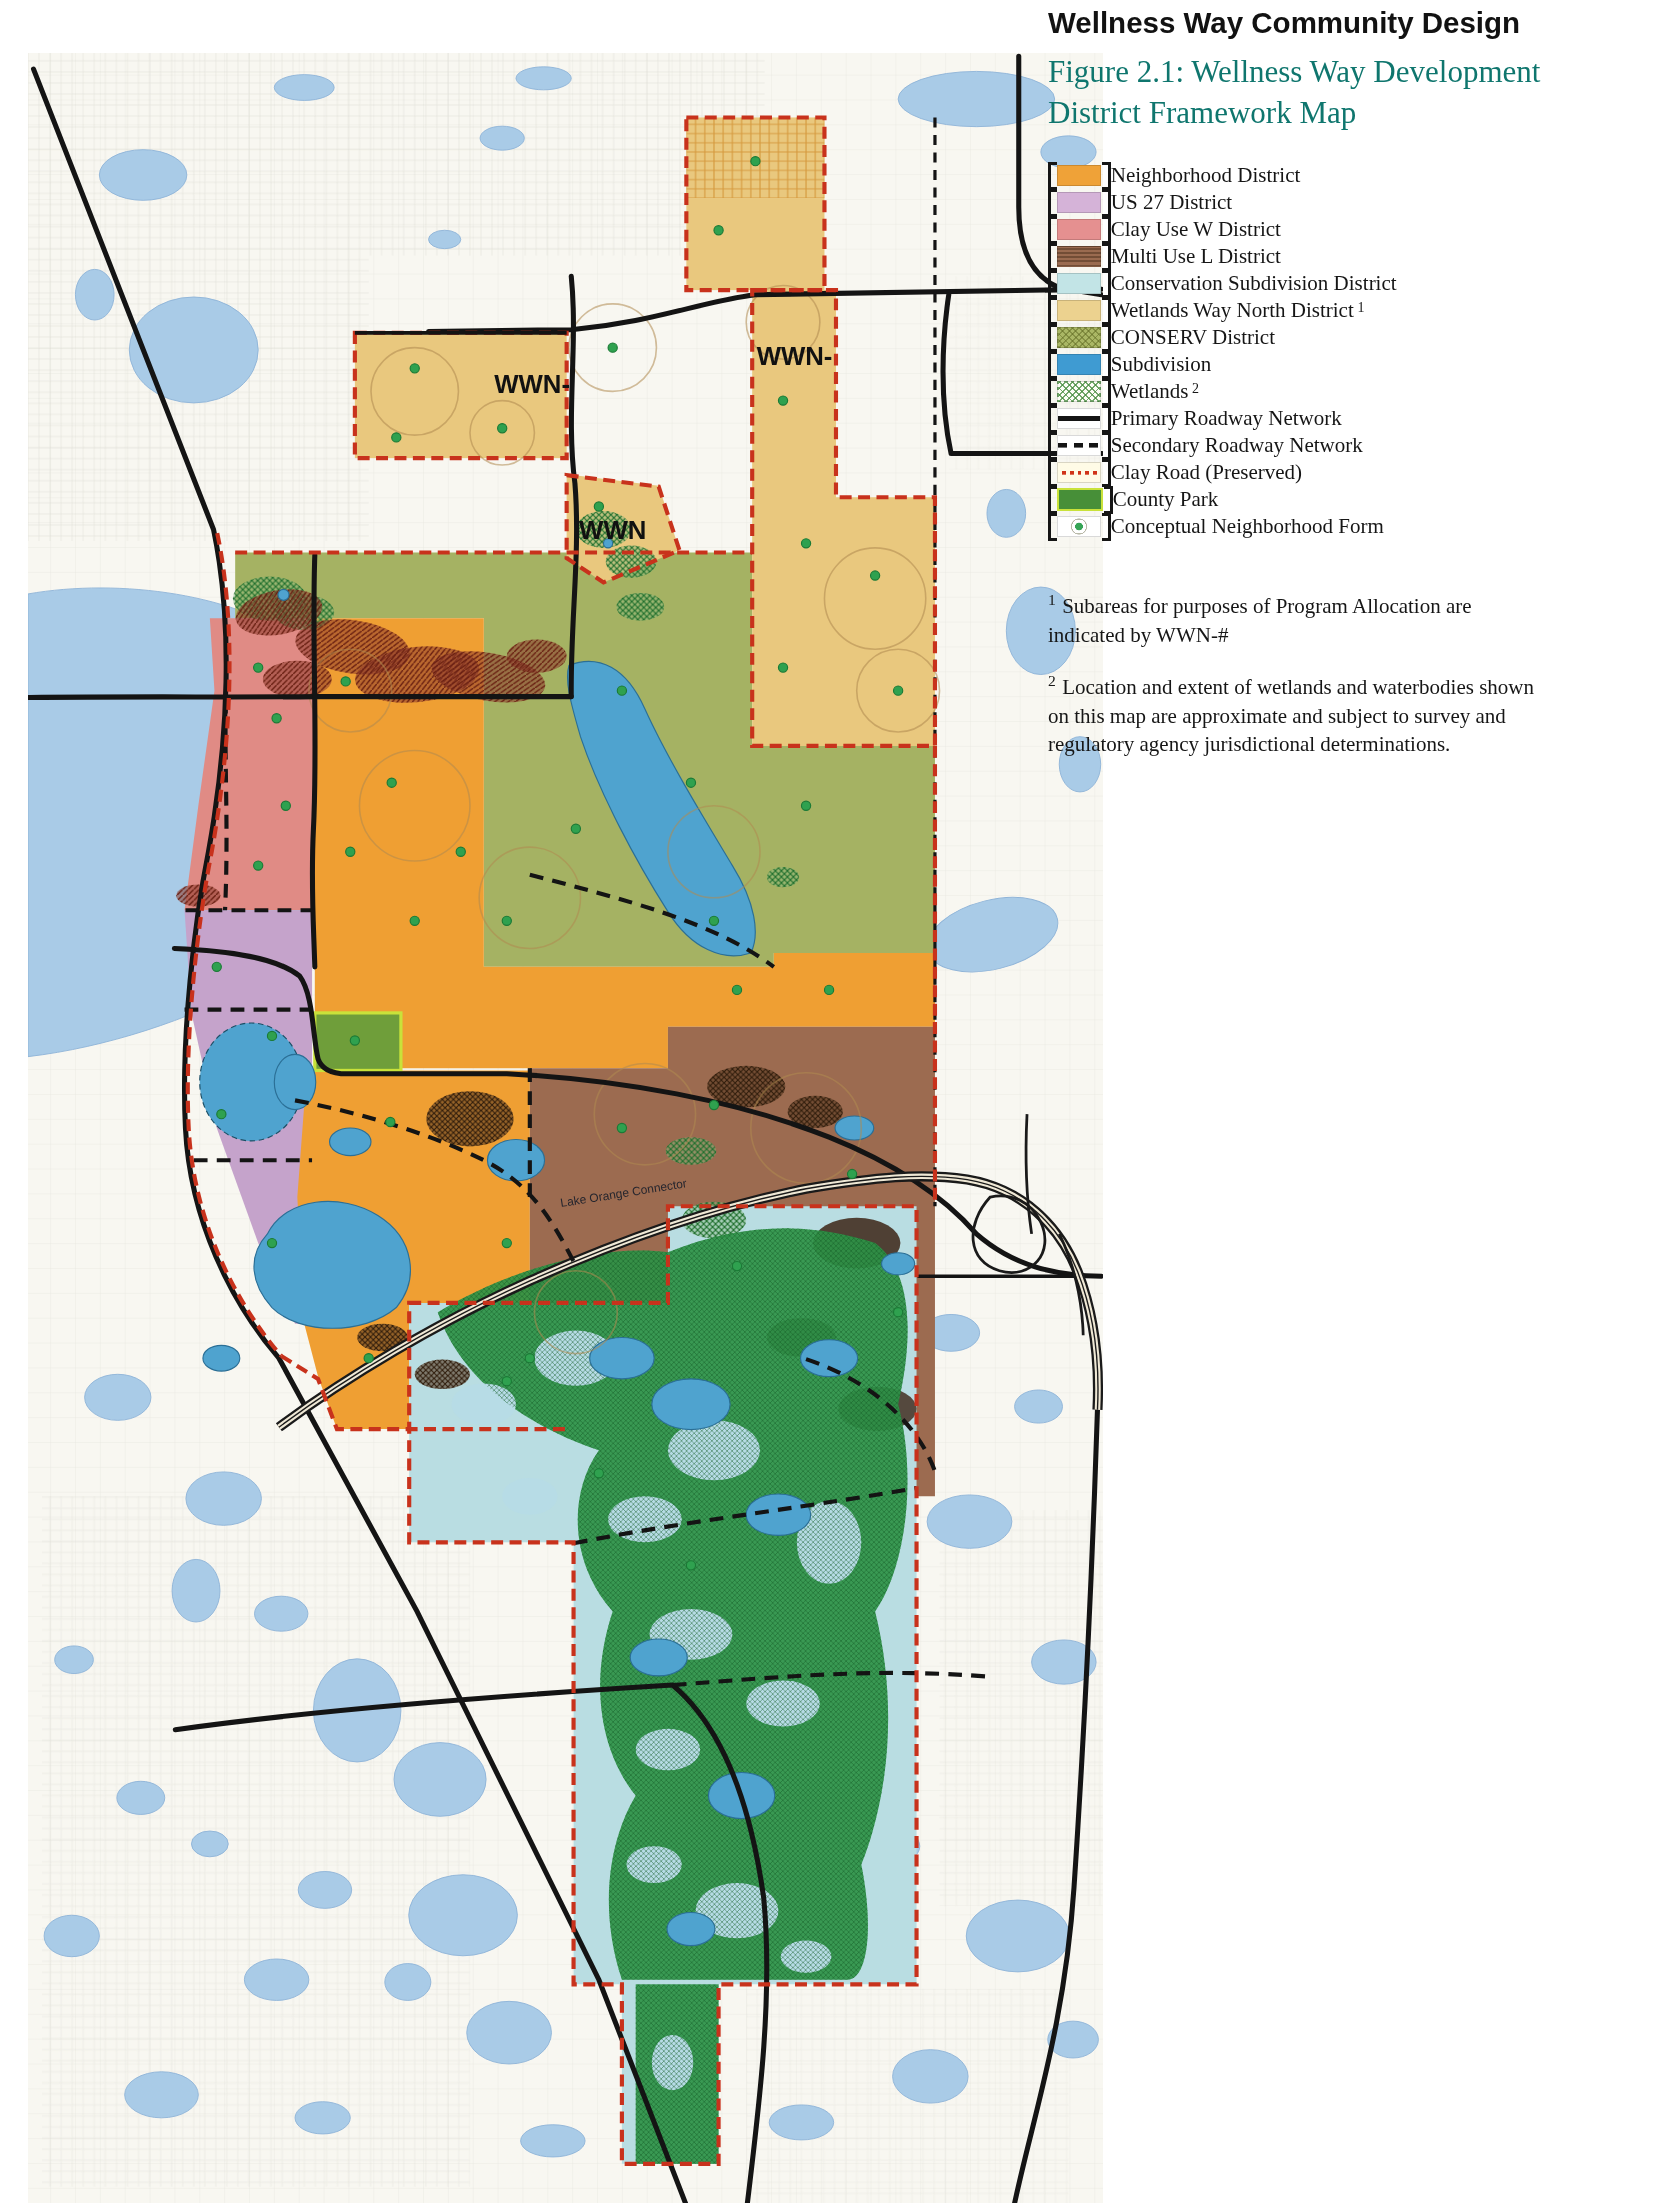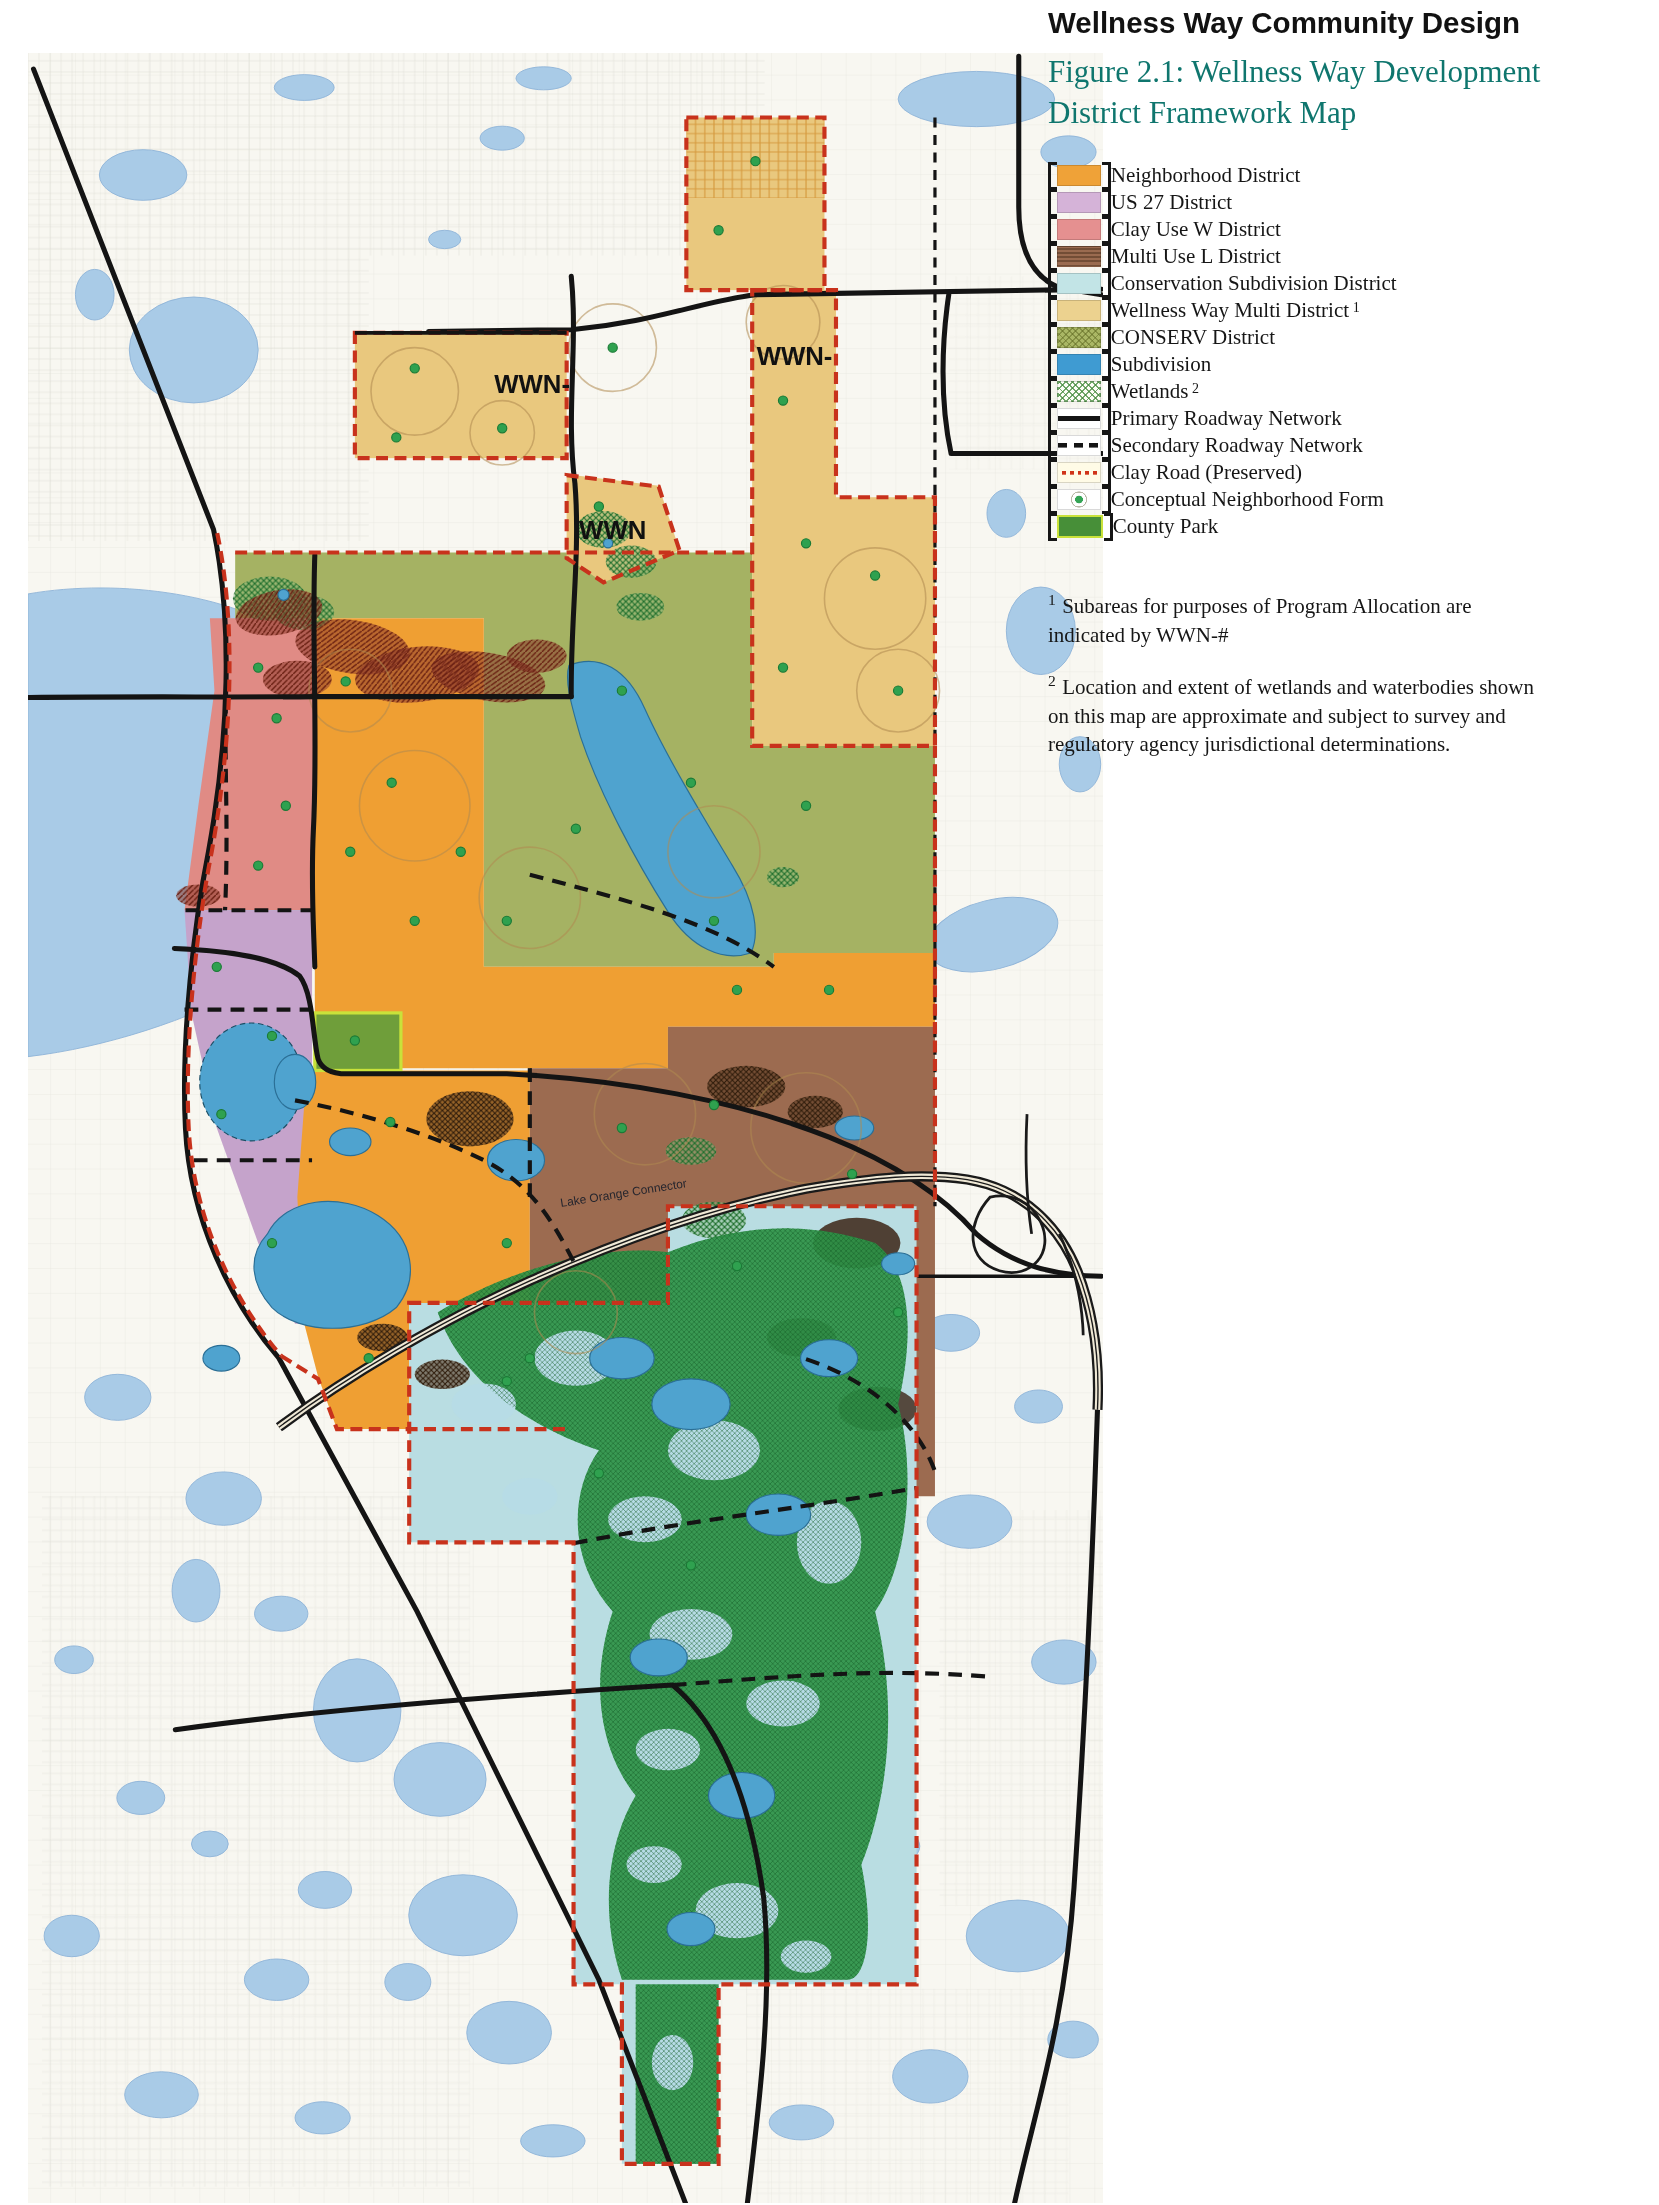--- a/index.html
+++ b/index.html
@@ -375,21 +375,21 @@
     <div class="lg-row">
         <span class="brk brk-l"></span>
         <span class="sw sw-fill" style="background-color: rgb(194, 228, 230);"></span>
         <span class="brk brk-r"></span>
         <span class="lg-label"><span>Conservation Subdivision District</span><sup></sup></span>
       </div>
     <div class="lg-row">
         <span class="brk brk-l"></span>
         <span class="sw sw-fill" style="background-color: rgb(236, 210, 143);"></span>
         <span class="brk brk-r"></span>
-        <span class="lg-label"><span>Wellness Way Multi District</span><sup>1</sup></span>
+        <span class="lg-label"><span>Wetlands Way North District</span><sup>1</sup></span>
       </div>
     <div class="lg-row">
         <span class="brk brk-l"></span>
         <span class="sw sw-crosshatch" style="background-color: rgb(170, 183, 101);"></span>
         <span class="brk brk-r"></span>
         <span class="lg-label"><span>CONSERV District</span><sup></sup></span>
       </div>
     <div class="lg-row">
         <span class="brk brk-l"></span>
         <span class="sw sw-fill" style="background-color: rgb(63, 155, 210);"></span>
@@ -415,29 +415,29 @@
         <span class="lg-label"><span>Secondary Roadway Network</span><sup></sup></span>
       </div>
     <div class="lg-row">
         <span class="brk brk-l"></span>
         <span class="sw sw-dot-red"></span>
         <span class="brk brk-r"></span>
         <span class="lg-label"><span>Clay Road (Preserved)</span><sup></sup></span>
       </div>
     <div class="lg-row">
         <span class="brk brk-l"></span>
+        <span class="sw sw-park" style="background-color: rgb(71, 143, 56);"></span>
+        <span class="brk brk-r"></span>
+        <span class="lg-label"><span>County Park</span><sup></sup></span>
+      </div>
+    <div class="lg-row">
+        <span class="brk brk-l"></span>
         <span class="sw sw-concept"></span>
         <span class="brk brk-r"></span>
         <span class="lg-label"><span>Conceptual Neighborhood Form</span><sup></sup></span>
-      </div>
-    <div class="lg-row">
-        <span class="brk brk-l"></span>
-        <span class="sw sw-park" style="background-color: rgb(71, 143, 56);"></span>
-        <span class="brk brk-r"></span>
-        <span class="lg-label"><span>County Park</span><sup></sup></span>
       </div>
   </div>
 
   <div class="fnotes">
     <div class="fn"><sup>1</sup><span>Subareas for purposes of Program Allocation are  indicated by WWN-#</span></div>
     <div class="fn"><sup>2</sup><span>Location and extent of wetlands and waterbodies shown on this map are approximate and subject to survey and regulatory agency jurisdictional determinations.</span></div>
   </div>
 </div>
 
 

